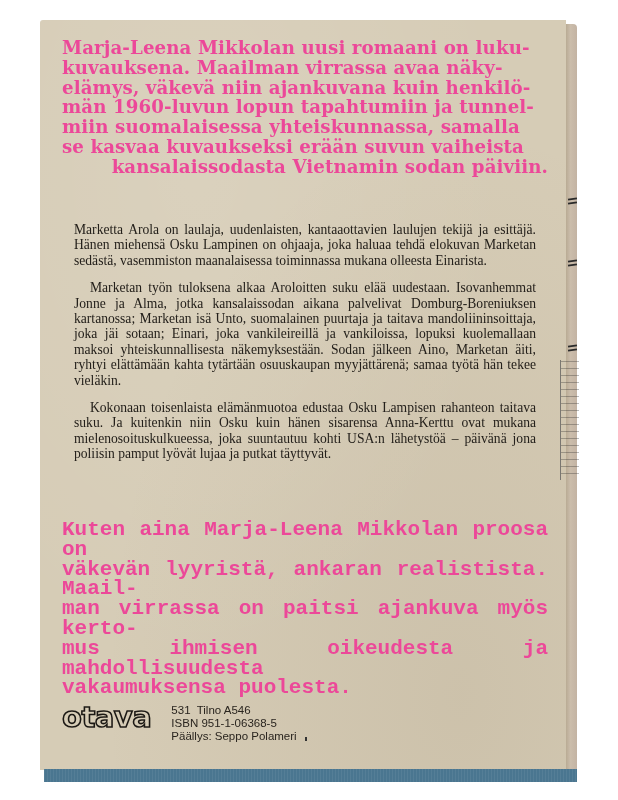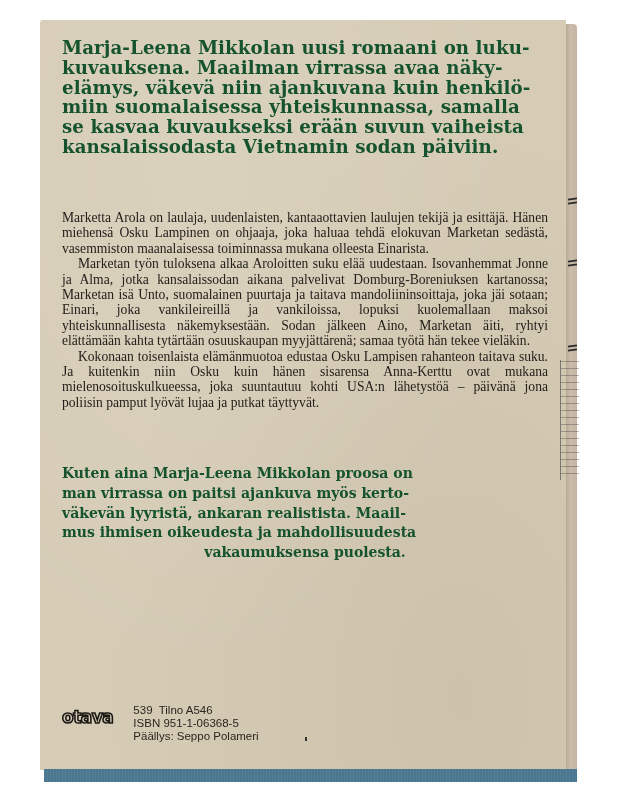--- a/index.html
+++ b/index.html
@@ -28,41 +28,41 @@
     position: absolute; left: 560px; top: 360px; width: 18px; height: 120px;
     border-left: 1px solid #555; opacity: 0.7;
     background: repeating-linear-gradient(0deg, transparent 0 6px, rgba(40,40,40,0.45) 6px 7px);
   }
   .cloth {
     position: absolute; left: 44px; top: 769px; width: 533px; height: 13px;
     background: #4a7690;
     background-image: repeating-linear-gradient(90deg, rgba(255,255,255,0.06) 0 1px, transparent 1px 3px);
   }
   .text-block {
-    position: absolute; left: 62px; width: 486px; color: #14532d;
+    position: absolute; left: 62px; width: 486px; color: #ec4899;
   }
   .lead {
     top: 38px; font-weight: bold; font-size: 18.2px; line-height: 19.8px; text-align: justify;
     letter-spacing: 0.1px;
   }
   .body {
     top: 210px; font-family: "Liberation Serif", serif; font-size: 13.6px; line-height: 15.4px;
     text-align: justify; color: #24201b;
   }
-  .body p { margin: 0; text-indent: 16px; }
+  .body p { margin: 12px; text-indent: 16px; }
   .body p.first { text-indent: 0; }
   .closing {
-    top: 464px; font-weight: bold; font-size: 14px; line-height: 19.8px; text-align: justify;
+    top: 520px; font-weight: bold; font-size: 21px; line-height: 19.8px; text-align: justify; font-family: Liberation Mono, monospace;
   }
   .lead span, .closing span { display: block; }
   .publisher {
     position: absolute; left: 62px; top: 704px; display: flex; align-items: flex-start;
   }
   .logo {
-    font-family: "DejaVu Sans", sans-serif; font-weight: bold; font-size: 17px; line-height: 22px;
+    font-family: "DejaVu Sans", sans-serif; font-weight: bold; font-size: 29px; line-height: 22px;
     color: #d6ccb6; -webkit-text-stroke: 1.6px #1b1814; letter-spacing: -0.5px;
     margin-right: 20px; margin-top: 2px;
   }
   .meta { font-family: "Liberation Sans", sans-serif; font-size: 11.5px; line-height: 13px; color: #2a251f; }
   .meta div { white-space: pre; }
   .speck { position: absolute; left: 305px; top: 737px; width: 2px; height: 4px; background: #333; }
 </style>
 </head>
 <body>
 
@@ -74,40 +74,41 @@
 <div class="spine-mark" style="top:264px"></div>
 <div class="spine-mark" style="top:345px"></div>
 <div class="spine-mark" style="top:349px"></div>
 <div class="spine-text"></div>
 <div class="cloth"></div>
 
 <div class="text-block lead">
   <span>Marja-Leena Mikkolan uusi romaani on luku-</span>
   <span>kuvauksena. Maailman virrassa avaa näky-</span>
   <span>elämys, väkevä niin ajankuvana kuin henkilö-</span>
+  <span>män 1960-luvun lopun tapahtumiin ja tunnel-</span>
   <span>miin suomalaisessa yhteiskunnassa, samalla</span>
   <span>se kasvaa kuvaukseksi erään suvun vaiheista</span>
-  <span style="text-align:left">kansalaissodasta Vietnamin sodan päiviin.</span>
+  <span style="text-align:right">kansalaissodasta Vietnamin sodan päiviin.</span>
 </div>
 
 <div class="text-block body">
   <p class="first">Marketta Arola on laulaja, uudenlaisten, kantaaottavien laulujen tekijä ja esittäjä. Hänen miehensä Osku Lampinen on ohjaaja, joka haluaa tehdä elokuvan Marketan sedästä, vasemmiston maanalaisessa toiminnassa mukana olleesta Einarista.</p>
   <p>Marketan työn tuloksena alkaa Aroloitten suku elää uudestaan. Isovanhemmat Jonne ja Alma, jotka kansalaissodan aikana palvelivat Domburg-Boreniuksen kartanossa; Marketan isä Unto, suomalainen puurtaja ja taitava mandoliininsoittaja, joka jäi sotaan; Einari, joka vankileireillä ja vankiloissa, lopuksi kuolemallaan maksoi yhteiskunnallisesta näkemyksestään. Sodan jälkeen Aino, Marketan äiti, ryhtyi elättämään kahta tytärtään osuuskaupan myyjättärenä; samaa työtä hän tekee vieläkin.</p>
   <p>Kokonaan toisenlaista elämänmuotoa edustaa Osku Lampisen rahanteon taitava suku. Ja kuitenkin niin Osku kuin hänen sisarensa Anna-Kerttu ovat mukana mielenosoituskulkueessa, joka suuntautuu kohti USA:n lähetystöä – päivänä jona poliisin pamput lyövät lujaa ja putkat täyttyvät.</p>
 </div>
 
 <div class="text-block closing">
   <span>Kuten aina Marja-Leena Mikkolan proosa on</span>
+  <span>väkevän lyyristä, ankaran realistista. Maail-</span>
   <span>man virrassa on paitsi ajankuva myös kerto-</span>
-  <span>väkevän lyyristä, ankaran realistista. Maail-</span>
   <span>mus ihmisen oikeudesta ja mahdollisuudesta</span>
-  <span style="text-align:center">vakaumuksensa puolesta.</span>
+  <span style="text-align:left">vakaumuksensa puolesta.</span>
 </div>
 
 <div class="publisher">
   <div class="logo">otava</div>
   <div class="meta">
-    <div>539  Tilno A546</div>
+    <div>531  Tilno A546</div>
     <div>ISBN 951-1-06368-5</div>
     <div>Päällys: Seppo Polameri</div>
   </div>
 </div>
 <div class="speck"></div>
 
 </body></html>

